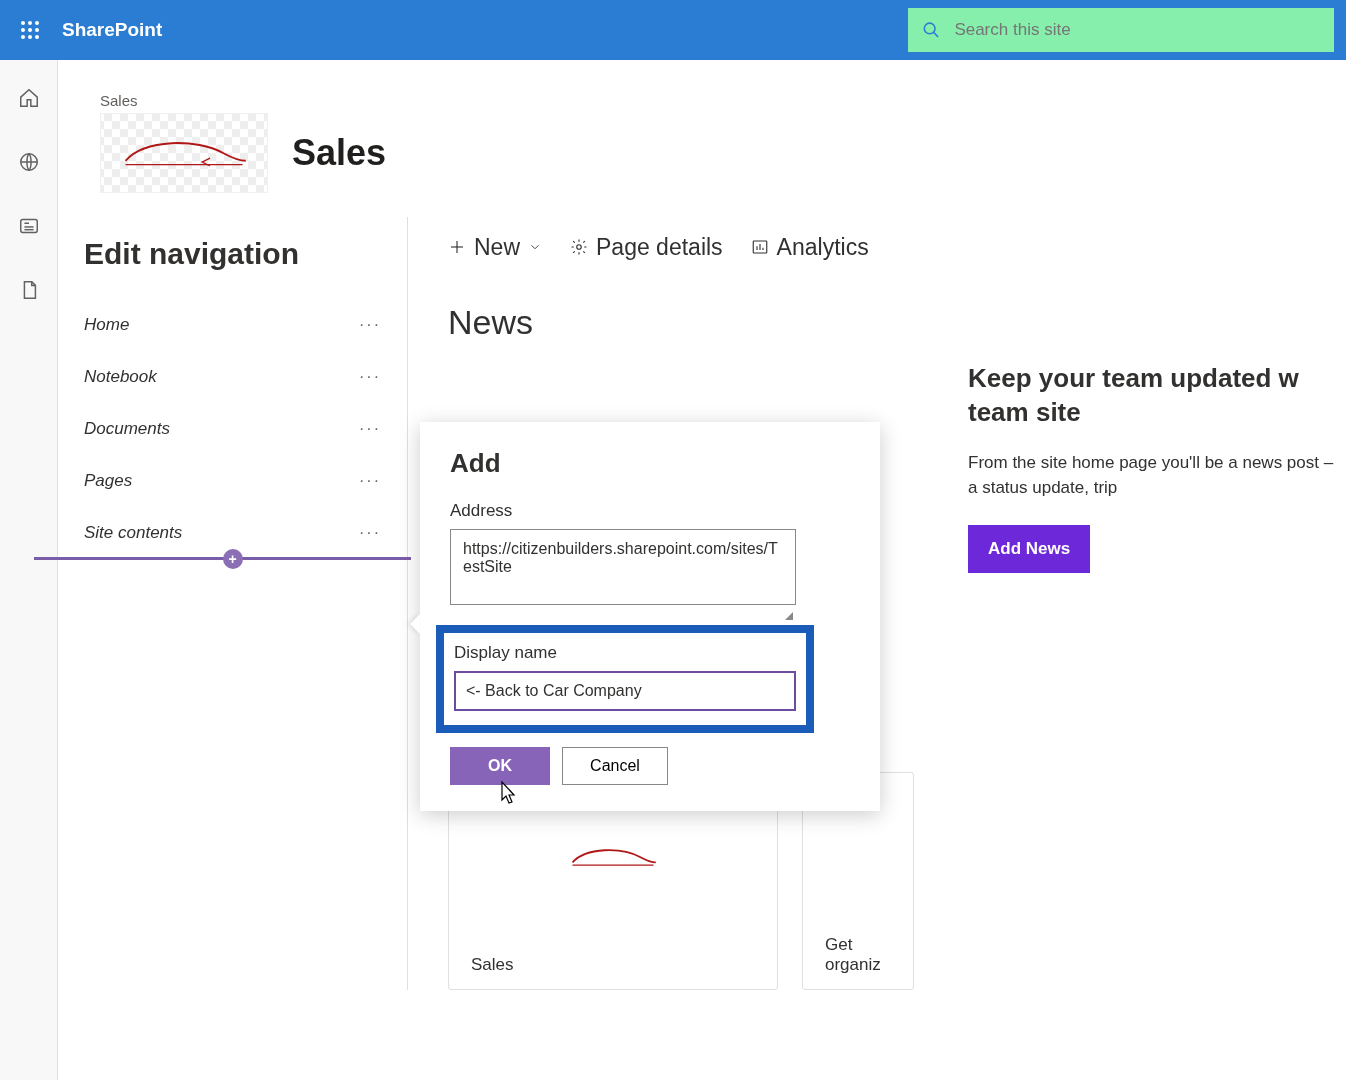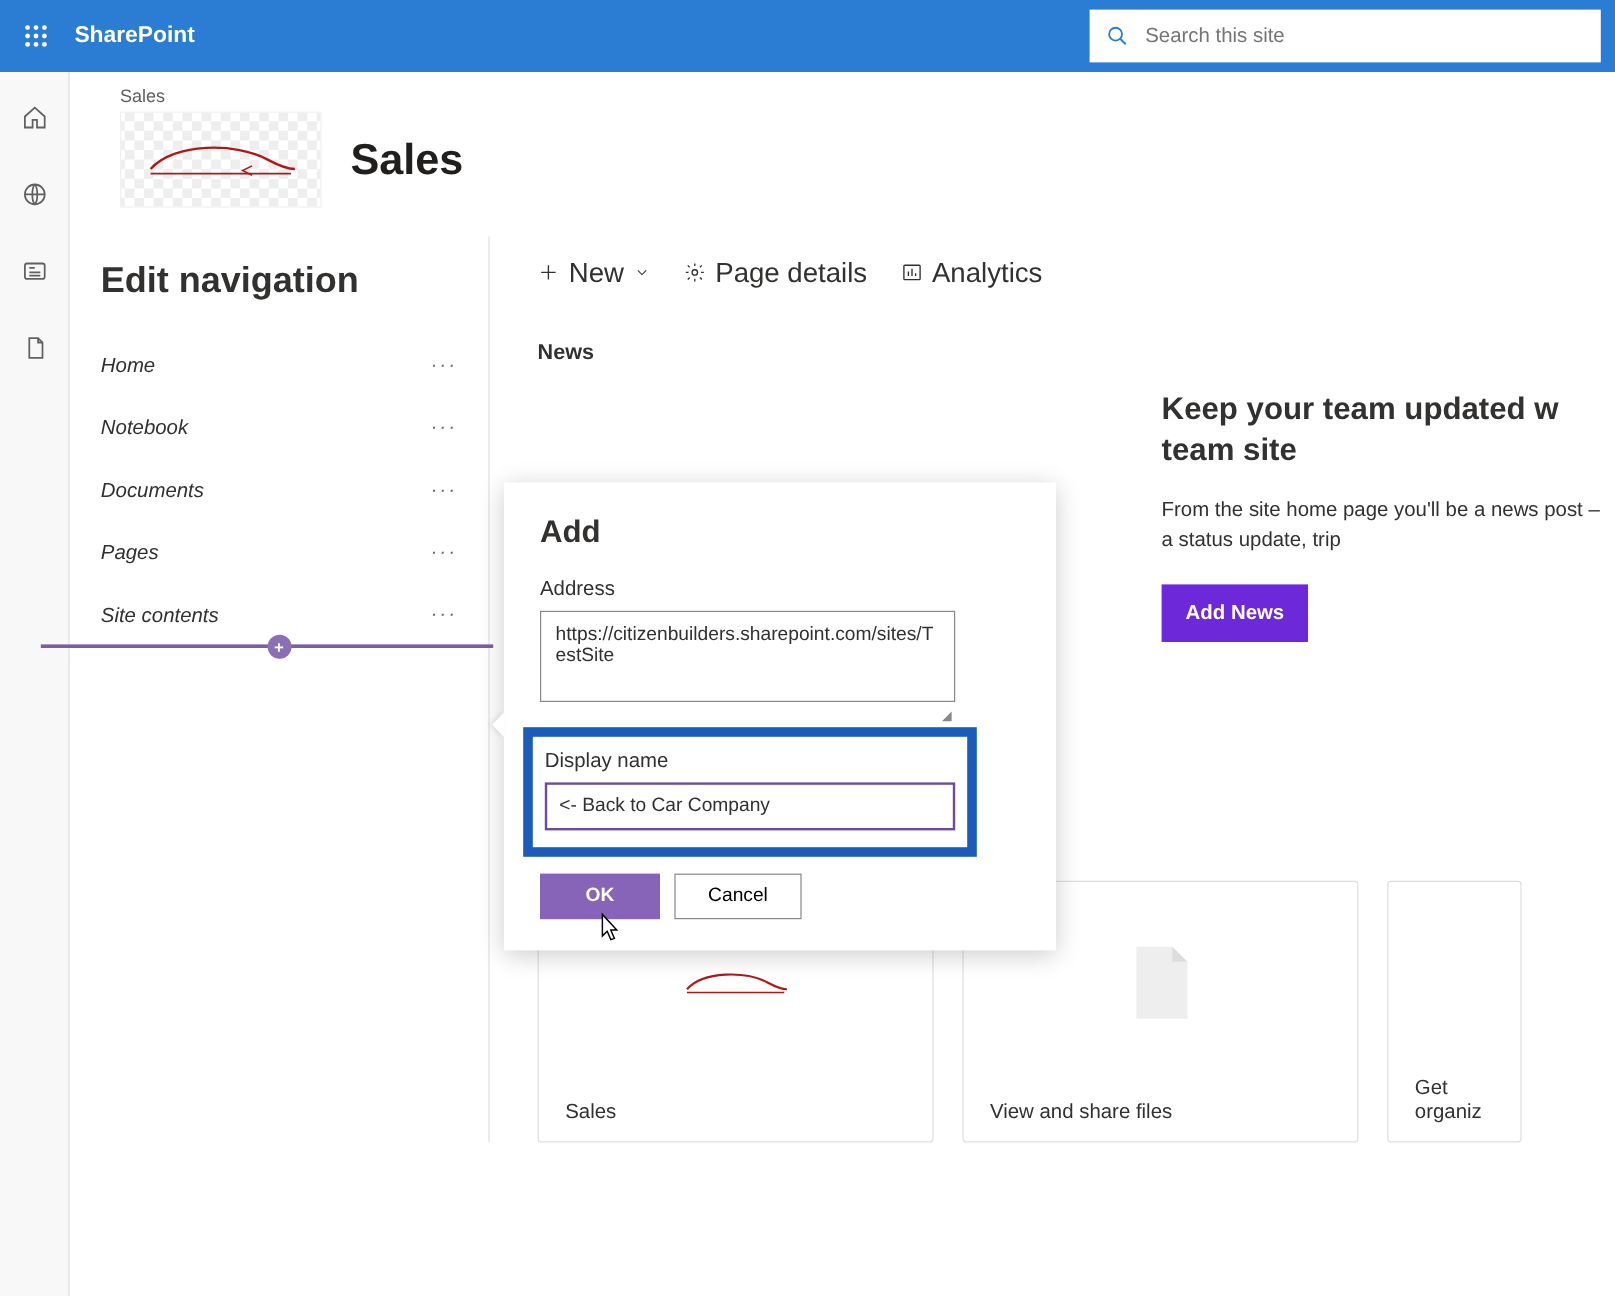--- a/index.html
+++ b/index.html
@@ -3,31 +3,31 @@
 <meta charset="utf-8">
 <style>
 * { box-sizing: border-box; margin: 0; padding: 0; }
 body { font-family: "Segoe UI", Tahoma, sans-serif; background: #fff; color: #323130; overflow: hidden; width: 1346px; height: 1080px; }
 
 
 .topbar { background: #2b7cd3; height: 60px; display: flex; align-items: center; padding: 0 12px; }
 .waffle { width: 36px; height: 36px; display: flex; align-items: center; justify-content: center; cursor: pointer; }
 .waffle svg { fill: #fff; }
 .app-name { color: #fff; font-size: 19px; font-weight: 600; margin-left: 14px; }
-.searchbox { margin-left: auto; background: #ffffff; height: 44px; display: flex; align-items: center; padding: 0 14px; width: 426px; }
+.searchbox { margin-left: auto; background: #86efac; height: 44px; display: flex; align-items: center; padding: 0 14px; width: 426px; }
 .searchbox svg { stroke: #2b7cd3; fill: none; stroke-width: 2; }
 .searchbox input { border: none; background: transparent; font-size: 17px; margin-left: 14px; outline: none; width: 100%; color: #555; }
 
 
 .shell { display: flex; height: calc(100% - 60px); }
 .leftrail { width: 58px; background: #f8f8f8; border-right: 1px solid #e1dfdd; display: flex; flex-direction: column; align-items: center; padding-top: 24px; gap: 36px; }
 .leftrail .rail-btn { width: 28px; height: 28px; display: flex; align-items: center; justify-content: center; cursor: pointer; }
 .leftrail svg { stroke: #616161; fill: none; stroke-width: 1.6; }
 
-.main { flex: 1; position: relative; }
+.main { flex: 1; position: relative; margin-top: 20px; }
 
 
 .site-header { padding: 12px 32px 24px 42px; }
 .site-breadcrumb { font-size: 15px; color: #605e5c; margin-bottom: 4px; }
 .site-title-row { display: flex; align-items: center; gap: 24px; }
 .site-logo { width: 168px; height: 80px; background: repeating-conic-gradient(#eee 0% 25%, #fff 0% 50%) 50% / 16px 16px; display: flex; align-items: center; justify-content: center; border: 1px solid #f0f0f0; }
 .site-logo svg { width: 130px; height: 40px; }
 .site-title { font-size: 36px; font-weight: 600; color: #201f1e; }
 
 
@@ -40,21 +40,21 @@
 .insert-line { position: absolute; left: -24px; right: -4px; height: 3px; background: #7a5da8; top: 340px; }
 .insert-plus { position: absolute; left: 50%; top: 332px; transform: translateX(-50%); width: 20px; height: 20px; border-radius: 50%; background: #8b6fb5; color: #fff; display: flex; align-items: center; justify-content: center; font-size: 14px; font-weight: bold; }
 
 .content-col { flex: 1; padding: 0 0 0 40px; }
 
 
 .cmdbar { display: flex; align-items: center; height: 60px; gap: 28px; font-size: 23px; color: #323130; text-align: center; }
 .cmd-item { display: flex; align-items: center; gap: 8px; cursor: pointer; }
 .cmd-item svg { stroke: #323130; fill: none; stroke-width: 1.5; }
 
-.news-heading { font-size: 18px; font-weight: 700; margin-top: 26px; margin-bottom: 20px; }
+.news-heading { font-size: 34px; font-weight: 400; margin-top: 26px; margin-bottom: 20px; }
 
 
 .news-row { display: flex; gap: 40px; position: relative; }
 .news-img { width: 480px; height: 300px; }
 .news-text { flex: 1; }
 .news-text h2 { font-size: 26px; font-weight: 600; margin-bottom: 20px; line-height: 1.3; }
 .news-text p { font-size: 17px; color: #323130; line-height: 1.5; margin-bottom: 24px; }
 .add-news-btn { background: #6d28d9; color: #fff; border: none; padding: 14px 20px; font-size: 17px; font-weight: 600; cursor: pointer; }
 
 
@@ -234,29 +234,20 @@
         <div class="cards-row">
           <div class="card">
             <div class="card-thumb">
               <svg class="car-swoosh" viewBox="0 0 200 60">
                 <path d="M10 42 C 40 8, 120 8, 160 30 C 175 38, 185 42, 195 42" stroke="#b01818" stroke-width="4" fill="none"></path>
                 <path d="M10 48 L 190 48" stroke="#b01818" stroke-width="3" fill="none"></path>
               </svg>
             </div>
             <div class="card-label">Sales</div>
           </div>
-          <div class="card">
-            <div class="card-thumb doc-ghost">
-              <svg viewBox="0 0 24 28">
-                <path d="M4 2h12l5 5v19H4z" fill="#eee"></path>
-                  <path d="M16 2v5h5" fill="#ddd"></path>
-              </svg>
-            </div>
-            <div class="card-label">View and share files</div>
-          </div>
           <div class="card" style="width:112px">
             <div class="card-thumb"></div>
             <div class="card-label">Get organiz</div>
           </div>
         </div>
       </div>
     </div>
 
     <div class="callout">
       <div class="callout-title">Add</div>

